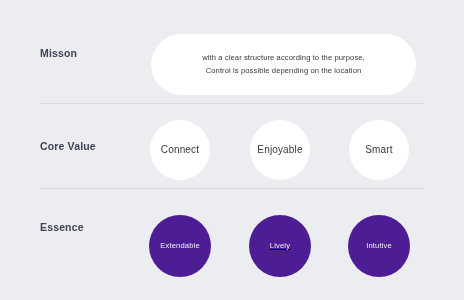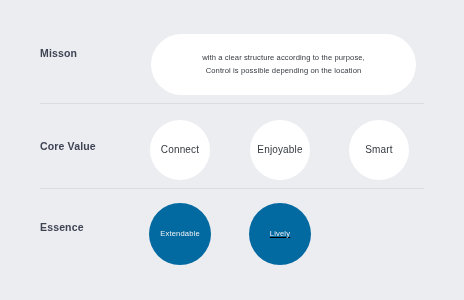--- a/index.html
+++ b/index.html
@@ -107,22 +107,22 @@
   #core-circle-1 { left: 250px; }
   #core-circle-2 { left: 349px; }
 
   
   #row-essence { top: 203px; height: 62px; padding-left: 28px; }
   #row-essence .row-label { top: 19px; }
 
   .circle-dark {
     width: 62px;
     height: 62px;
-    background: #0369a1;
-    top: 0;
+    background: #4c1d95;
+    top: 12px;
   }
   .circle-dark .circle-label {
     font-size: 7.6px;
     color: #F2F2F2;
     letter-spacing: 0.15px;
     line-height: 1;
   }
   #essence-circle-0 { left: 149px; }
   #essence-circle-1 { left: 249px; text-decoration: underline; }
   #essence-circle-2 { left: 348px; }
@@ -165,15 +165,18 @@
     <div class="row-label">Essence</div>
 
     <div class="circle circle-dark" id="essence-circle-0">
       <span class="circle-label">Extendable</span>
     </div>
 
     <div class="circle circle-dark" id="essence-circle-1">
       <span class="circle-label">Lively</span>
     </div>
 
+    <div class="circle circle-dark" id="essence-circle-2">
+      <span class="circle-label">Intutive</span>
+    </div>
   </div>
 
 </div>
 
 </body></html>

